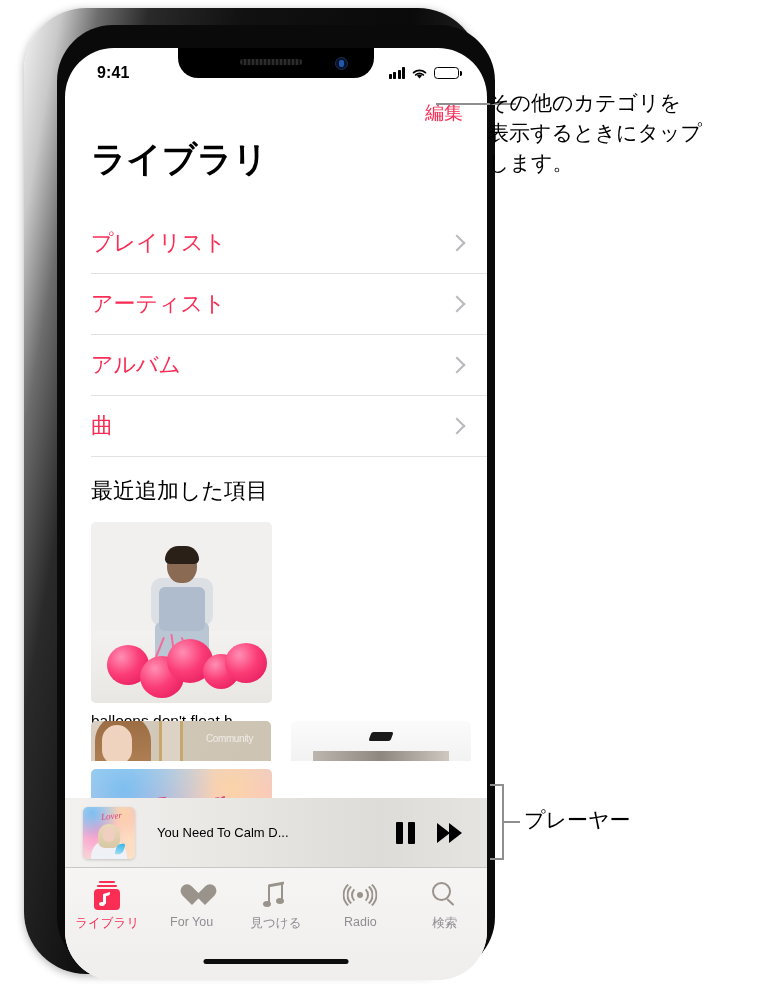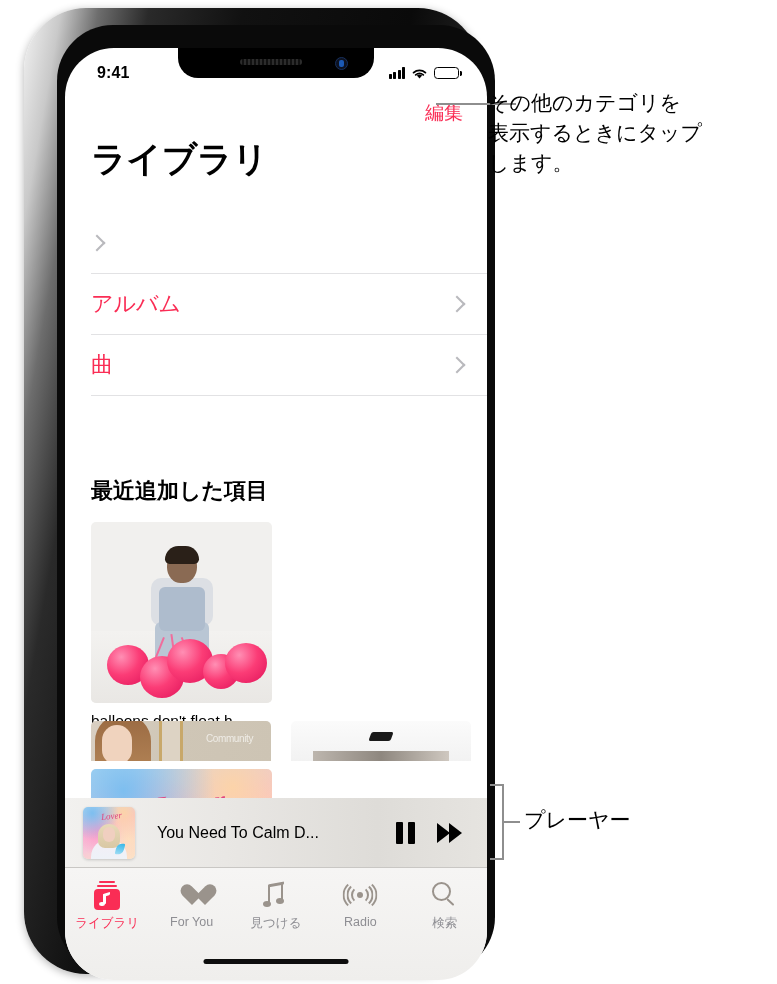--- a/index.html
+++ b/index.html
@@ -182,21 +182,21 @@
     border-top: 2px solid #b9b9bd;
     transform: rotate(45deg);
     margin-right: 2px;
   }
 
   
   #recently-added-header {
     position: absolute;
     top: 428px; left: 26px;
     font-size: 22px;
-    font-weight: bold;
+    font-weight: normal;
     color: #000;
   }
   #album-grid {
     position: absolute;
     top: 474px; left: 26px;
     width: 380px;
     display: flex;
     flex-wrap: wrap;
     gap: 18px 20px;
   }
@@ -400,21 +400,21 @@
     box-shadow: 0 1px 3px rgba(0,0,0,0.18);
   }
   #mini-art .lover-script { font-size: 9px; top: 8%; }
   #mini-art .ts-hair { width:22px; height:24px; border-radius:11px 11px 7px 7px; }
   #mini-art .ts-face { width:12px; height:15px; border-radius:6px; }
   #mini-art .ts-body { width:36px; }
   #mini-art .ts-feather { width:8px;height:12px; }
   #mini-track-title {
     flex: 1 1 auto;
     margin-left: 22px;
-    font-size: 16px;
+    font-size: 13px;
     color: #000;
     white-space: nowrap;
     overflow: hidden;
   }
   #mini-controls { display: flex; align-items: center; gap: 22px; }
   #pause-button {
     width: 19px; height: 22px;
     display: flex; justify-content: space-between;
     cursor: pointer;
   }
@@ -616,20 +616,25 @@
     </div>
 
     <div id="edit-row">
       <span id="edit-button">編集</span>
     </div>
 
     <div id="library-title">ライブラリ</div>
 
     <div id="category-list">
       <div class="cat-row">
+        <span class="cat-label">プレイリスト</span>
+        <span class="chev"></span>
+      </div>
+      <div class="cat-row">
+        <span class="cat-label">アーティスト</span>
         <span class="chev"></span>
       </div>
       <div class="cat-row">
         <span class="cat-label">アルバム</span>
         <span class="chev"></span>
       </div>
       <div class="cat-row">
         <span class="cat-label">曲</span>
         <span class="chev"></span>
       </div>

